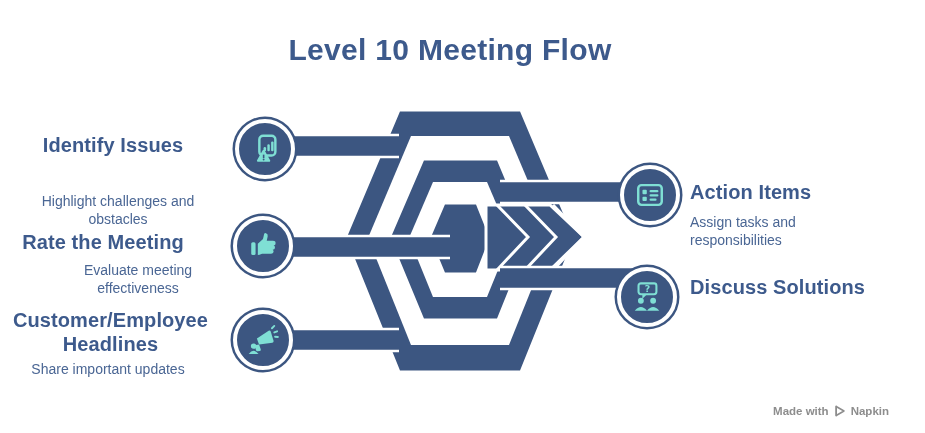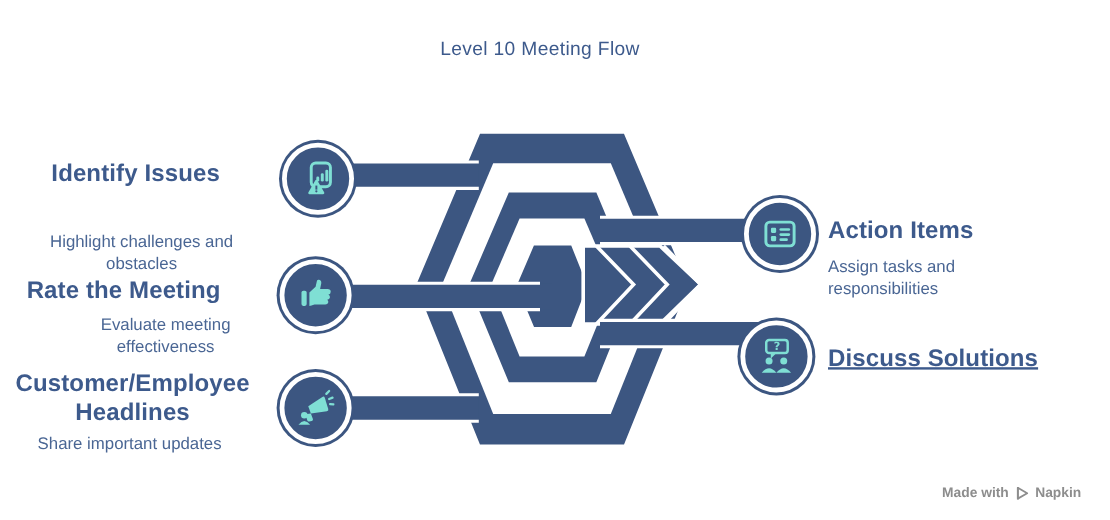--- a/index.html
+++ b/index.html
@@ -2,36 +2,36 @@
 <html><head>
 <meta charset="utf-8">
 <style>
   html,body{margin:0;padding:0;background:#fff;}
   .canvas{
     position:relative;width:925px;height:433px;background:#ffffff;overflow:hidden;
     font-family:"Liberation Sans",sans-serif;color:#3D5A8C;
   }
   .page-title{
     position:absolute;left:0;top:33px;width:900px;margin:0;text-align:center;
-    font-size:16px;font-weight:400;letter-spacing:.3px;color:#3D5A8C;
+    font-size:30px;font-weight:700;letter-spacing:.3px;color:#3D5A8C;
   }
   .flow-svg{position:absolute;left:0;top:0;}
   .icon-node{
     position:absolute;width:52px;height:52px;border-radius:50%;
     background:#3C5681;border:4px solid #ffffff;
     box-shadow:0 0 0 2.5px #3C5681;
     display:flex;align-items:center;justify-content:center;box-sizing:content-box;
   }
   .txt{position:absolute;}
   .txt.left{text-align:center;}
   .txt.right{text-align:left;}
   .heading{font-size:20px;font-weight:600;line-height:1.2;color:#3D5A8C;letter-spacing:.1px;}
   .desc{font-size:14px;font-weight:400;line-height:1.32;color:#4A6694;}
   .attribution{
-    position:absolute;right:24px;bottom:16px;display:flex;align-items:center;gap:5px;
+    position:absolute;right:36px;bottom:16px;display:flex;align-items:center;gap:5px;
     color:#8D8D8D;font-size:11.5px;font-weight:700;cursor:pointer;
   }
 </style>
 </head>
 <body>
 
 <div class="canvas">
 
   <h1 class="page-title">Level 10 Meeting Flow</h1>
 
@@ -130,21 +130,21 @@
 
   <div class="txt left heading" style="right:712px;top:230px;width:220px;">Rate the Meeting</div>
   <div class="txt left desc" style="right:712px;top:261px;width:150px;">Evaluate meeting effectiveness</div>
 
   <div class="txt left heading" style="right:712px;top:308px;width:205px;">Customer/Employee Headlines</div>
   <div class="txt left desc" style="right:712px;top:360px;width:210px;">Share important updates</div>
 
   <div class="txt right heading" style="left:690px;top:180px;width:200px;">Action Items</div>
   <div class="txt right desc" style="left:690px;top:213px;width:165px;">Assign tasks and responsibilities</div>
 
-  <div class="txt right heading" style="left:690px;top:287px;width:220px;text-decoration:underline;">Discuss Solutions</div>
+  <div class="txt right heading" style="left:690px;top:275px;width:220px;">Discuss Solutions</div>
 
   <div class="attribution">
     <span>Made with</span>
     <svg width="12" height="12" viewBox="0 0 12 12">
       <line x1="2.2" y1="0.8" x2="2.2" y2="11.2" stroke="#8D8D8D" stroke-width="1.5"></line>
       <path d="M2.2 1.5 L10 6 L2.2 10.5 Z" fill="none" stroke="#8D8D8D" stroke-width="1.5" stroke-linejoin="round"></path>
     </svg>
     <span>Napkin</span>
   </div>
 

